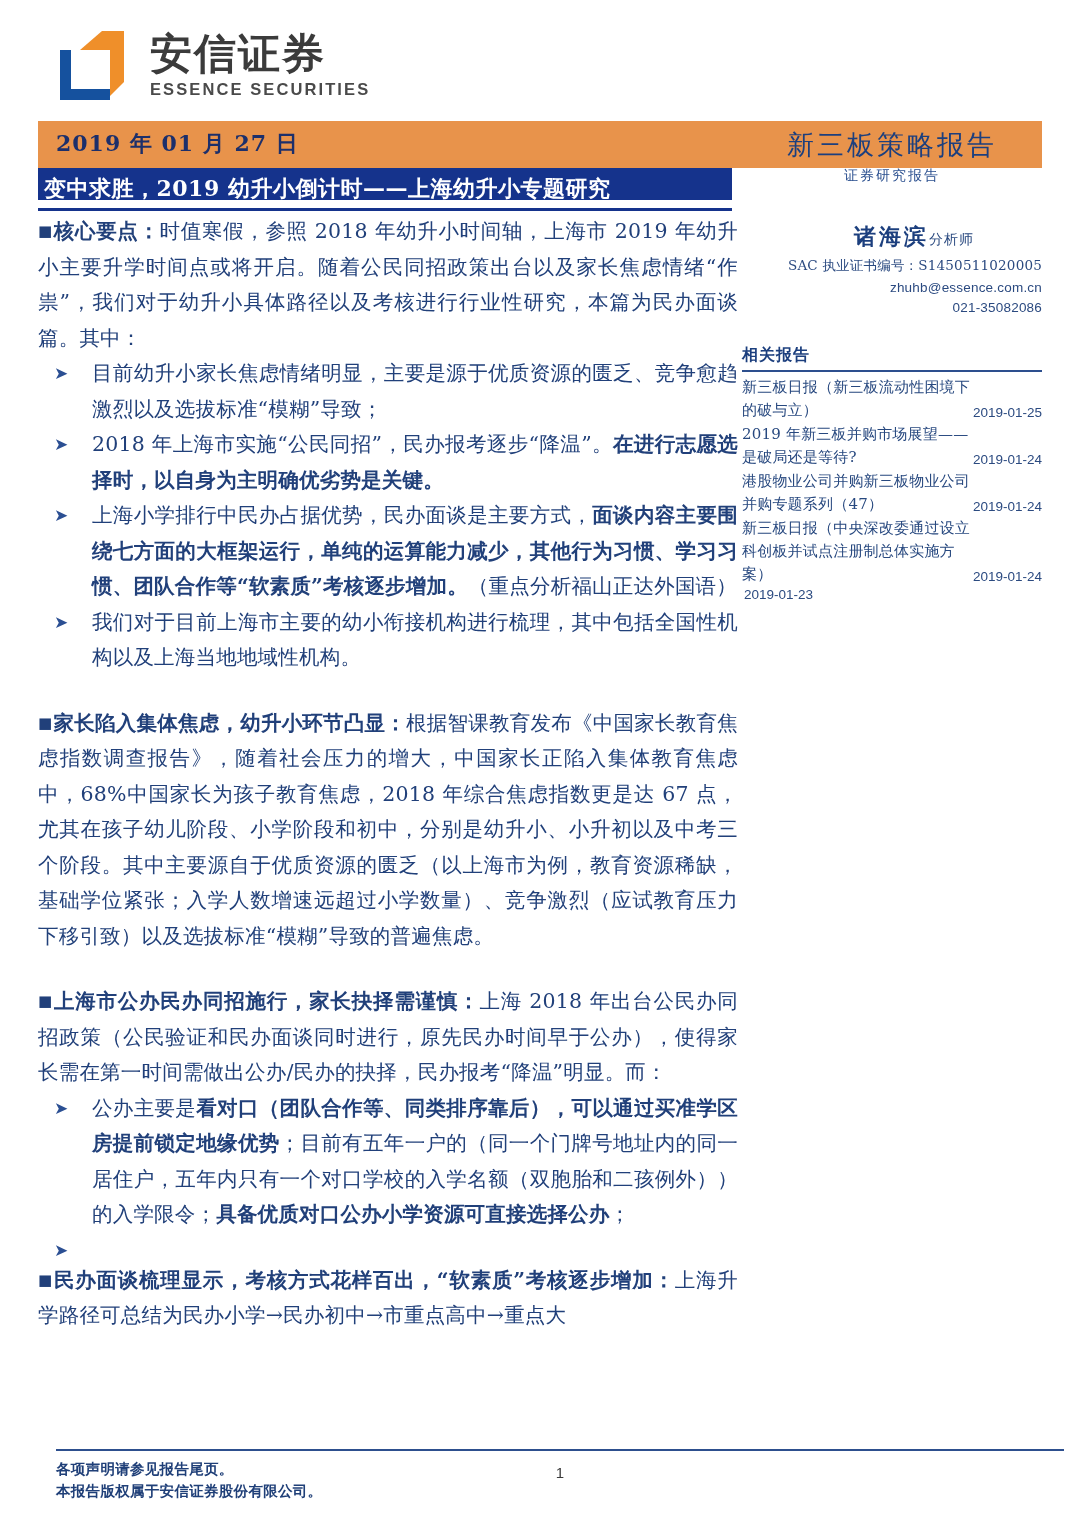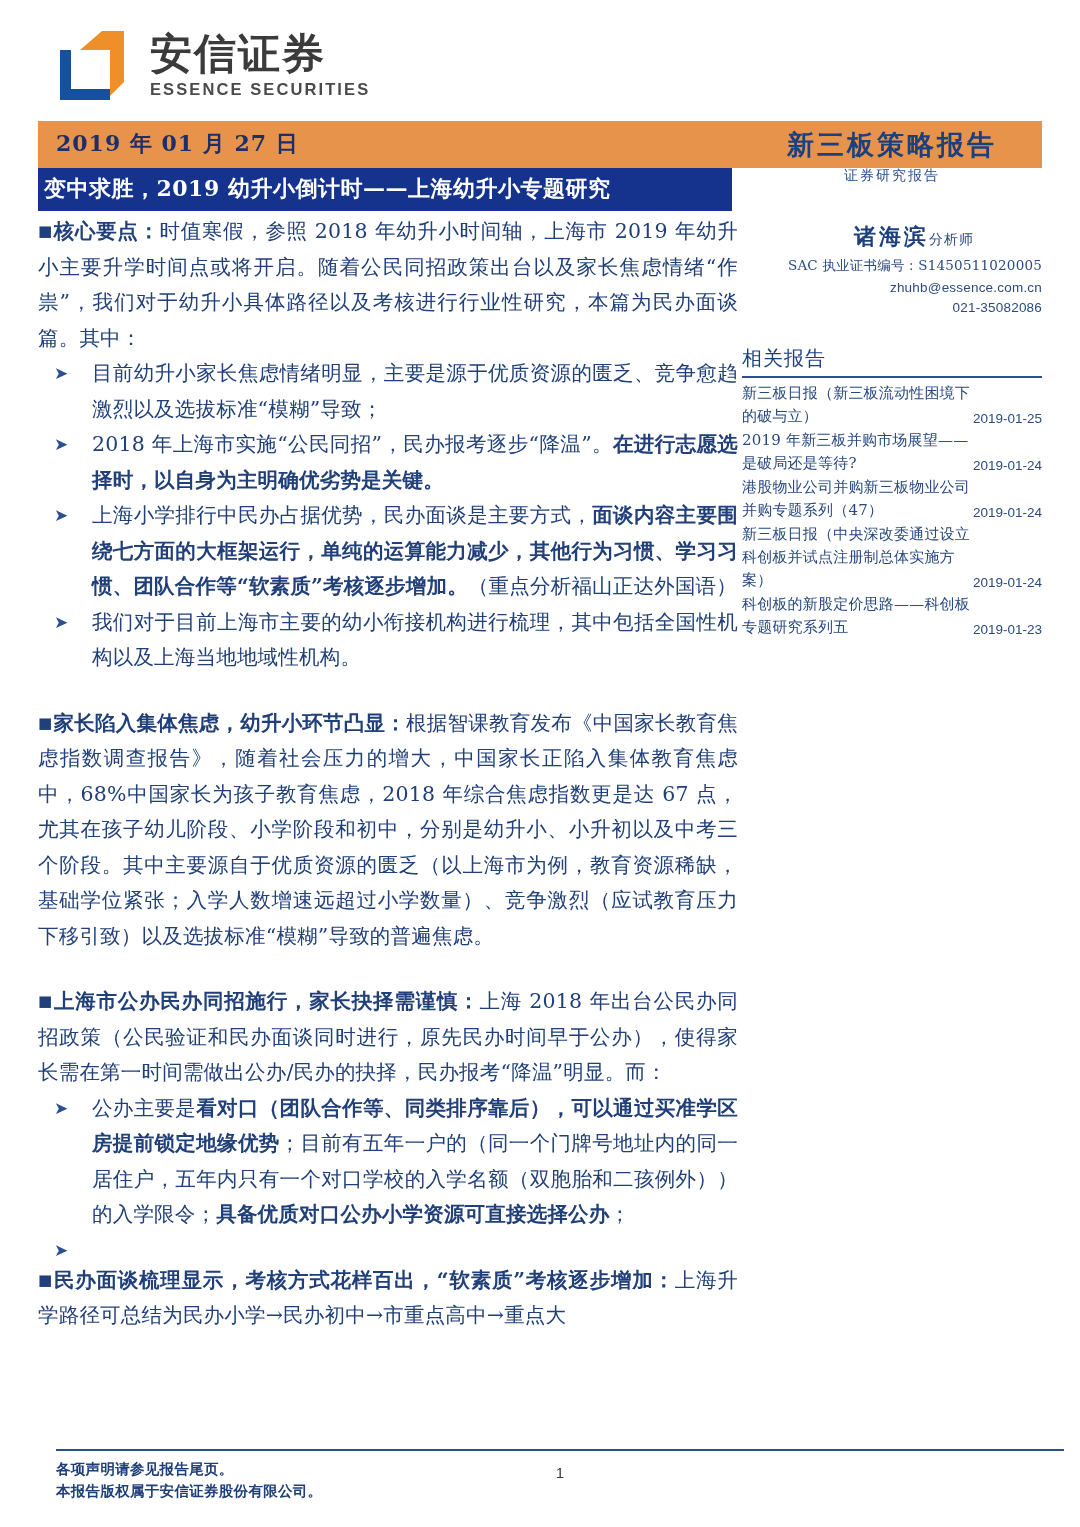--- a/index.html
+++ b/index.html
@@ -115,41 +115,41 @@
     font-family: "DejaVu Serif", "Liberation Serif", serif;
     font-size: 22px;
     font-weight: 700;
     color: #1c2f6b;
     letter-spacing: 1px;
   }
   .bar-blue {
     position: absolute;
     left: 38px; top: 168px;
     width: 694px;
-    height: 42px;
+    height: 32px;
     background: #15338c;
   }
   .bar-blue .doc-title {
     position: absolute;
     left: 6px; top: 6px;
     font-size: 22px;
     font-weight: 700;
     color: #ffffff;
     letter-spacing: 0.5px;
     white-space: nowrap;
   }
   .report-kind {
     position: absolute;
     left: 742px; top: 127px;
     width: 300px;
     text-align: center;
   }
   .report-kind .kind-main {
     font-size: 27px;
-    font-weight: 700;
+    font-weight: 400;
     color: #1c3f7e;
     letter-spacing: 3px;
   }
   .report-kind .kind-sub {
     font-size: 14px;
     color: #2a4f8f;
     letter-spacing: 2px;
     margin-top: 4px;
   }
 
@@ -240,22 +240,22 @@
     color: #2b4a80;
     margin-top: 5px;
     letter-spacing: 0.2px;
   }
   .analyst-line.cn {
     font-family: "DejaVu Serif", "Liberation Serif", serif;
   }
 
   .related-title {
     margin-top: 30px;
-    font-size: 20px;
-    font-weight: 400;
+    font-size: 16px;
+    font-weight: 700;
     color: #1c3f7e;
     letter-spacing: 1px;
   }
   .related-rule {
     margin-top: 4px;
     height: 2px;
     background: #2d4f8e;
     width: 300px;
   }
   .related-list { margin-top: 4px; }
@@ -396,21 +396,20 @@
       </div>
       <div class="related-item">
         <div class="r-name">港股物业公司并购新三板物业公司并购专题系列（47）</div>
         <div class="r-date">2019-01-24</div>
       </div>
       <div class="related-item">
         <div class="r-name">新三板日报（中央深改委通过设立科创板并试点注册制总体实施方案）</div>
         <div class="r-date">2019-01-24</div>
       </div>
       <div class="related-item">
-        <div class="r-name">科创板的新股定价思路——科创板专题研究系列五</div>
         <div class="r-date">2019-01-23</div>
       </div>
     </div>
   </div>
 
   <div class="footer-rule"></div>
   <div class="footer">
     <div class="f-text">各项声明请参见报告尾页。</div>
     <div class="f-text">本报告版权属于安信证券股份有限公司。</div>
     <div class="f-page">1</div>

